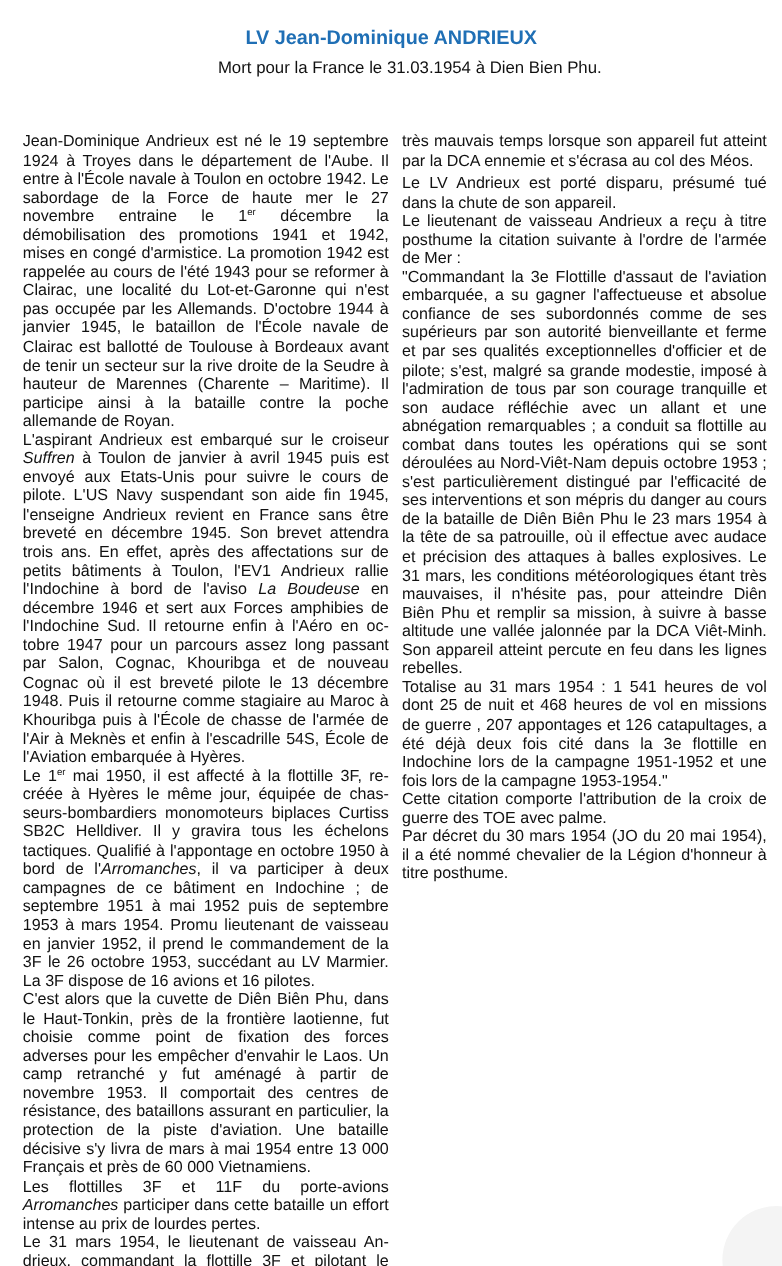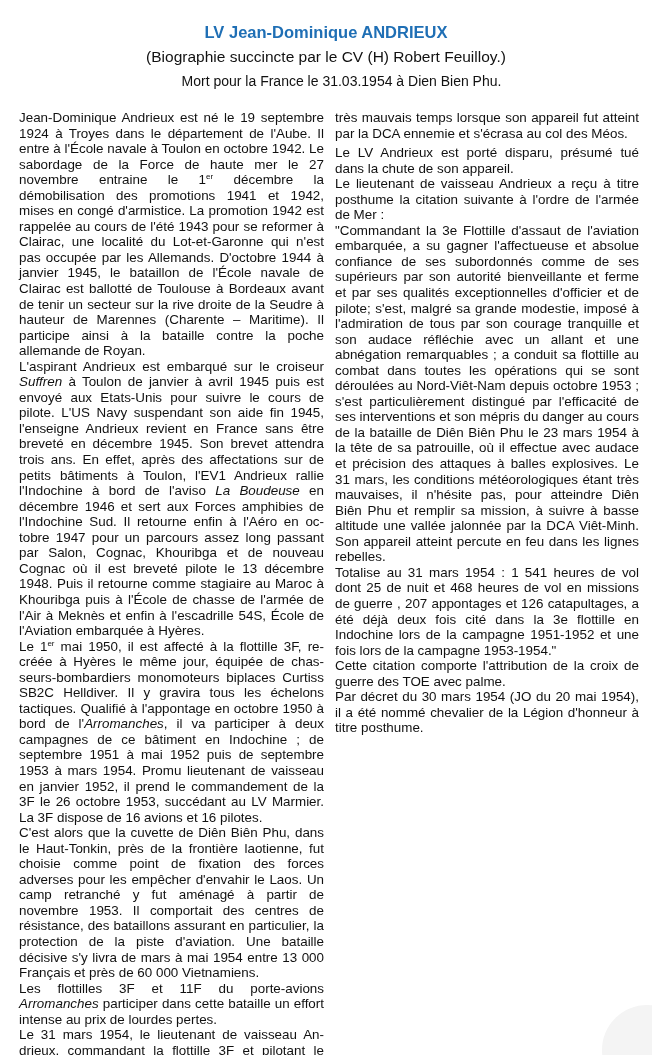--- a/index.html
+++ b/index.html
@@ -34,21 +34,20 @@
   .photo .frame { position:absolute; left:120px; top:18px; width:58px; height:60px; border:5px solid #222; border-radius: 30px 30px 4px 4px; }
   .photo .sill { position:absolute; left:90px; top:150px; width:160px; height:36px; background:#555; }
   .caption { font-style: italic; font-size: 12px; line-height: 14px; margin-top: 8px; text-align: center; }
   .corner-arc { position:absolute; right:-40px; bottom:-40px; width:90px; height:90px; border-radius:50%; background:#f4f4f4; }
 </style>
 </head>
 <body>
 
 <div class="header">
   <div class="title">LV Jean-Dominique ANDRIEUX</div>
-  <div class="subtitle">(Biographie succincte par le CV (H) Robert Feuilloy.)</div>
   <div class="death">Mort pour la France le 31.03.1954 à Dien Bien Phu.</div>
 </div>
 
 <div class="col left">
   <p><span>Jean-Dominique Andrieux est né le 19 sep­tembre 1924 à Troyes dans le département de l'Aube. Il entre à l'École navale à Toulon en oc­tobre 1942. Le sabordage de la Force de haute mer le 27 novembre entraine le 1</span><sup>er</sup><span> décembre la démobilisation des promotions 1941 et 1942, mises en congé d'armistice. La promotion 1942 est rappelée au cours de l'été 1943 pour se re­former à Clairac, une localité du Lot-et-Garonne qui n'est pas occupée par les Allemands. D'octobre 1944 à janvier 1945, le bataillon de l'École navale de Clairac est ballotté de Tou­louse à Bordeaux avant de tenir un secteur sur la rive droite de la Seudre à hauteur de Marennes (Charente – Maritime). Il participe ainsi à la ba­taille contre la poche allemande de Royan.</span></p>
   <p><span>L'aspirant Andrieux est embarqué sur le croiseur </span><i>Suffren</i><span> à Toulon de janvier à avril 1945 puis est envoyé aux Etats-Unis pour suivre le cours de pilote. L'US Navy suspendant son aide fin 1945, l'enseigne Andrieux revient en France sans être breveté en décembre 1945. Son brevet attendra trois ans. En effet, après des affectations sur de petits bâtiments à Toulon, l'EV1 Andrieux rallie l'Indochine à bord de l'aviso </span><i>La Boudeuse</i><span> en décembre 1946 et sert aux Forces amphibies de l'Indochine Sud. Il retourne enfin à l'Aéro en oc­tobre 1947 pour un parcours assez long passant par Salon, Cognac, Khouribga et de nouveau Cognac où il est breveté pilote le 13 décembre 1948. Puis il retourne comme stagiaire au Maroc à Khouribga puis à l'École de chasse de l'armée de l'Air à Meknès et enfin à l'escadrille 54S, École de l'Aviation embarquée à Hyères.</span></p>
   <p><span>Le 1</span><sup>er</sup><span> mai 1950, il est affecté à la flottille 3F, re­créée à Hyères le même jour, équipée de chas­seurs-bombardiers monomoteurs biplaces Cur­tiss SB2C Helldiver. Il y gravira tous les échelons tactiques. Qualifié à l'appontage en octobre 1950 à bord de l'</span><i>Arromanches</i><span>, il va participer à deux campagnes de ce bâtiment en Indochine ; de septembre 1951 à mai 1952 puis de septembre 1953 à mars 1954. Promu lieutenant de vaisseau en janvier 1952, il prend le commandement de la 3F le 26 octobre 1953, succédant au LV Mar­mier. La 3F dispose de 16 avions et 16 pilotes.</span></p>
   <p>C'est alors que la cuvette de Diên Biên Phu, dans le Haut-Tonkin, près de la frontière lao­tienne, fut choisie comme point de fixation des forces adverses pour les empêcher d'envahir le Laos. Un camp retranché y fut aménagé à partir de novembre 1953. Il comportait des centres de résistance, des bataillons assurant en particulier, la protection de la piste d'aviation. Une bataille décisive s'y livra de mars à mai 1954 entre 13 000 Français et près de 60 000 Vietnamiens.</p>
   <p><span>Les flottilles 3F et 11F du porte-avions </span><i>Arromanches</i><span> participer dans cette bataille un effort intense au prix de lourdes pertes.</span></p>
   <p><span>Le 31 mars 1954, le lieutenant de vaisseau An­drieux, commandant la flottille 3F et pilotant le Curtiss SB2 C </span></p>

